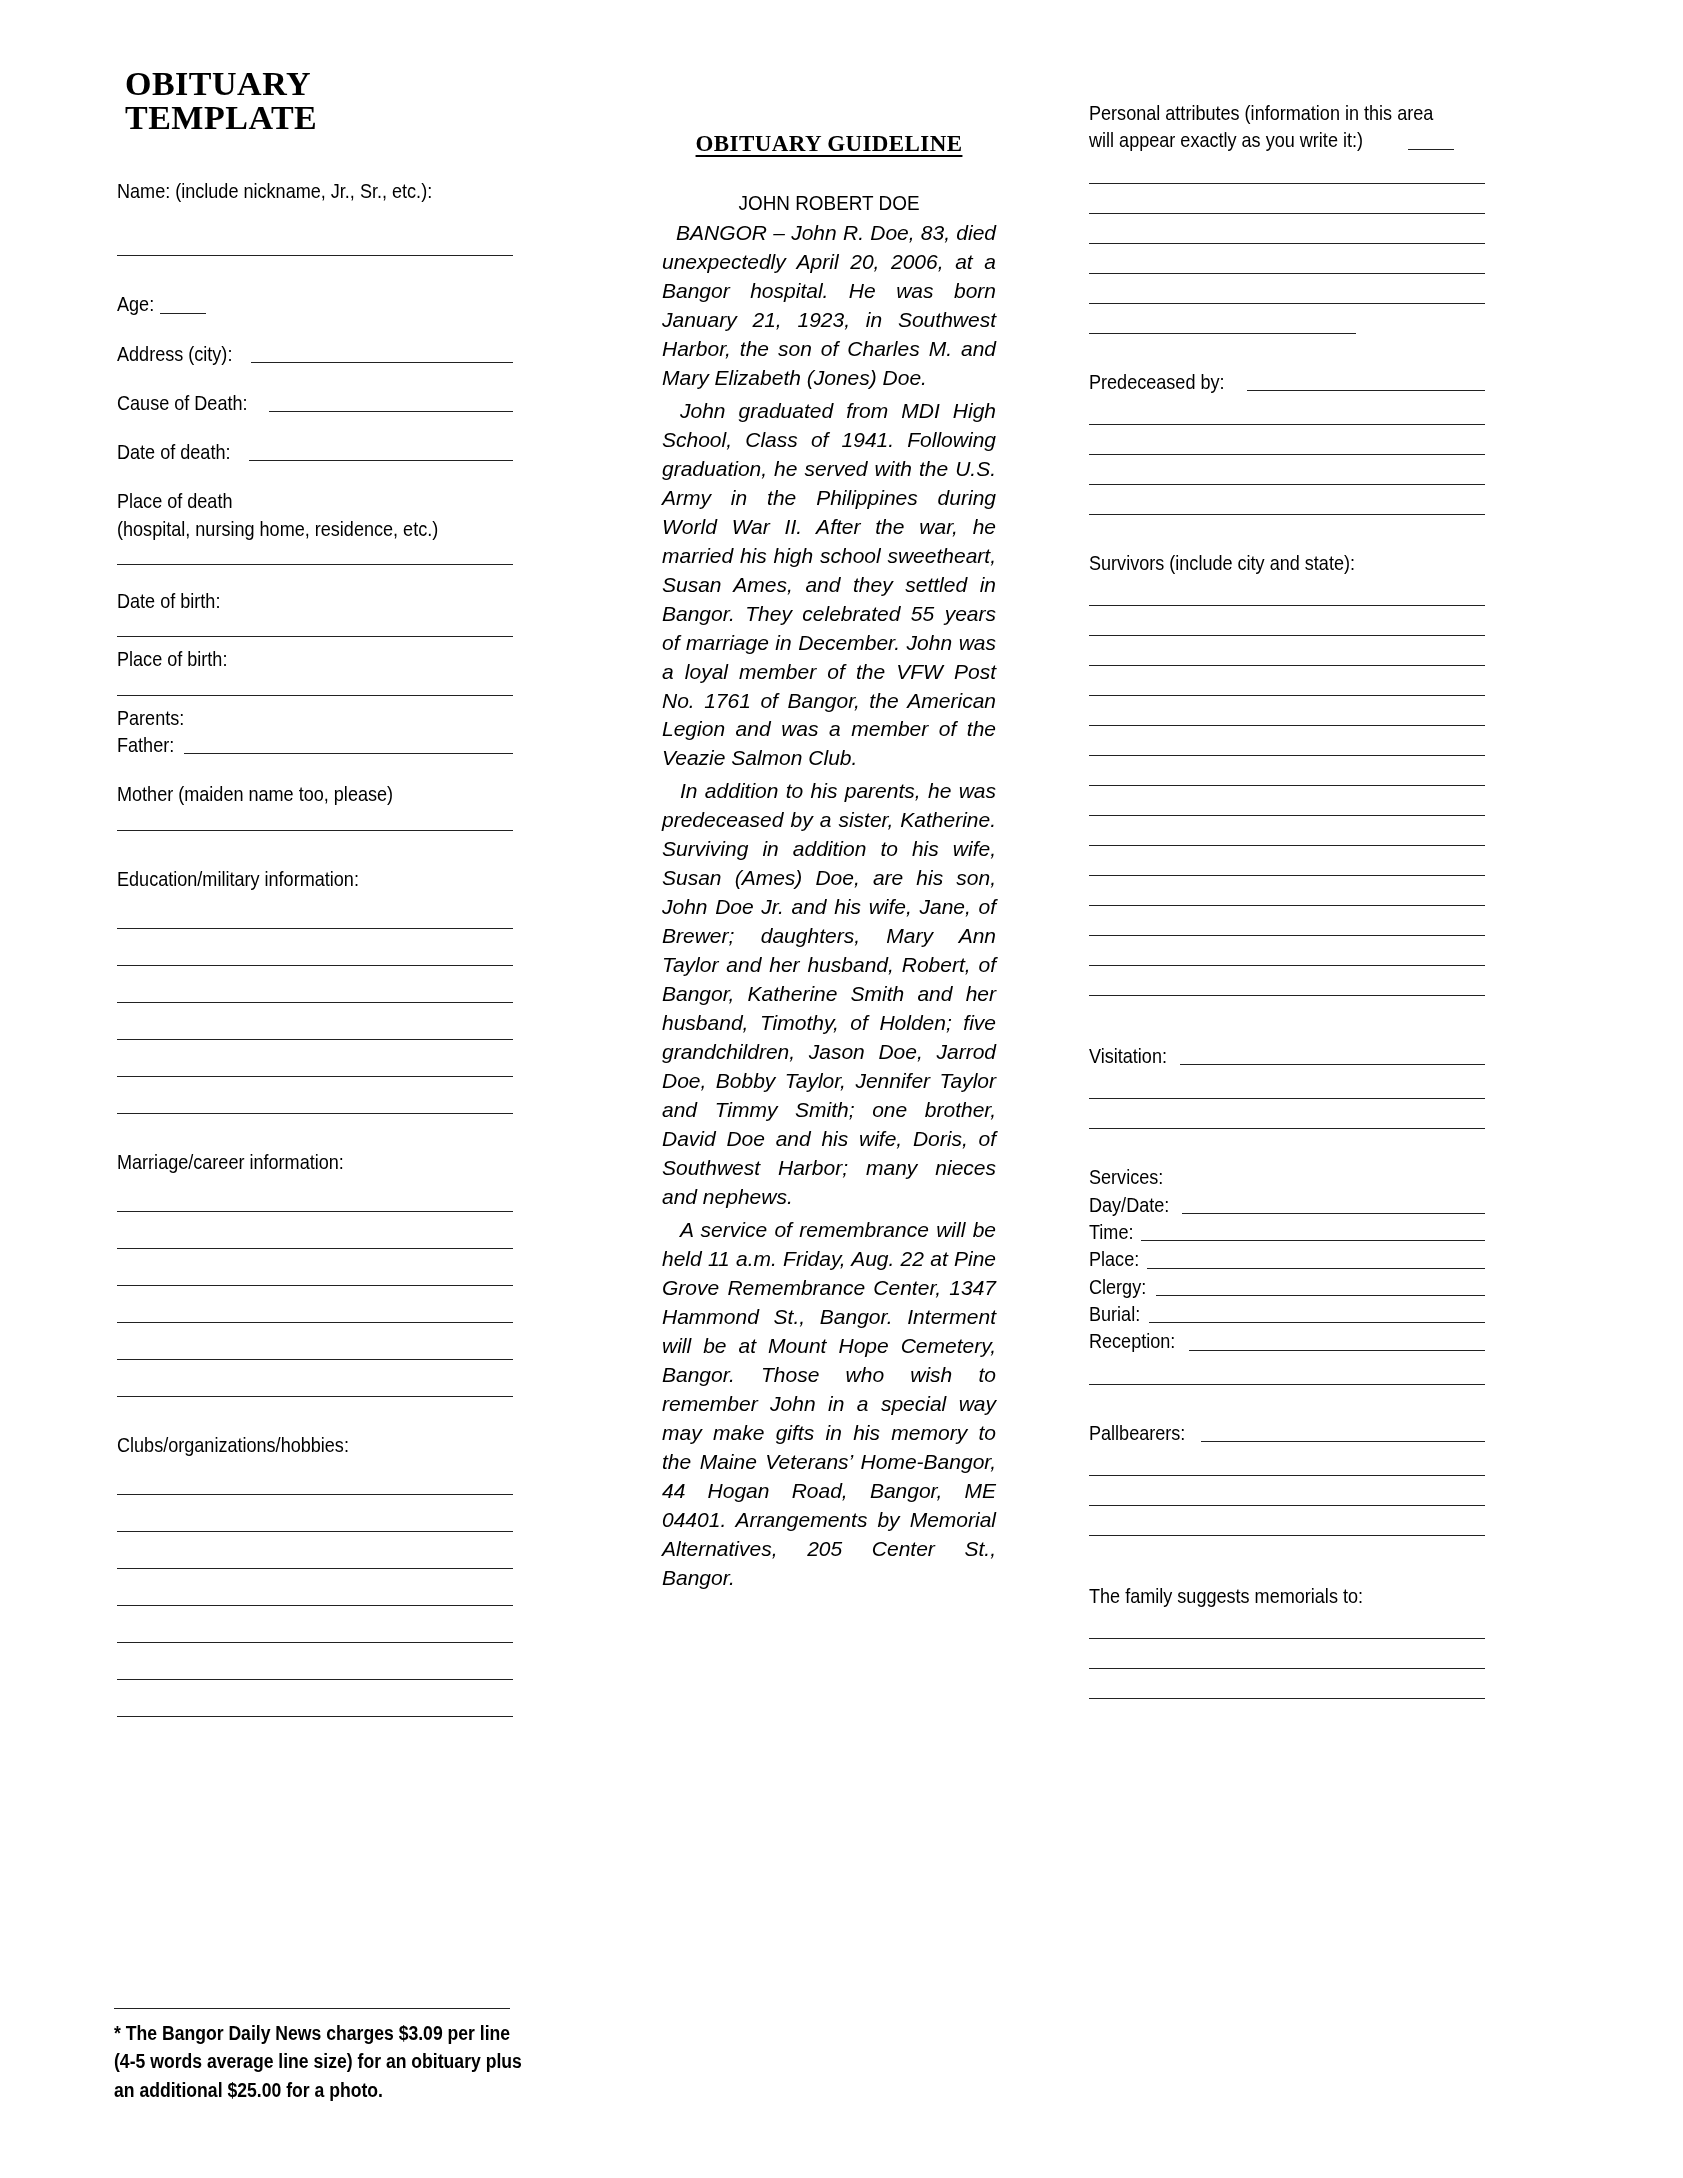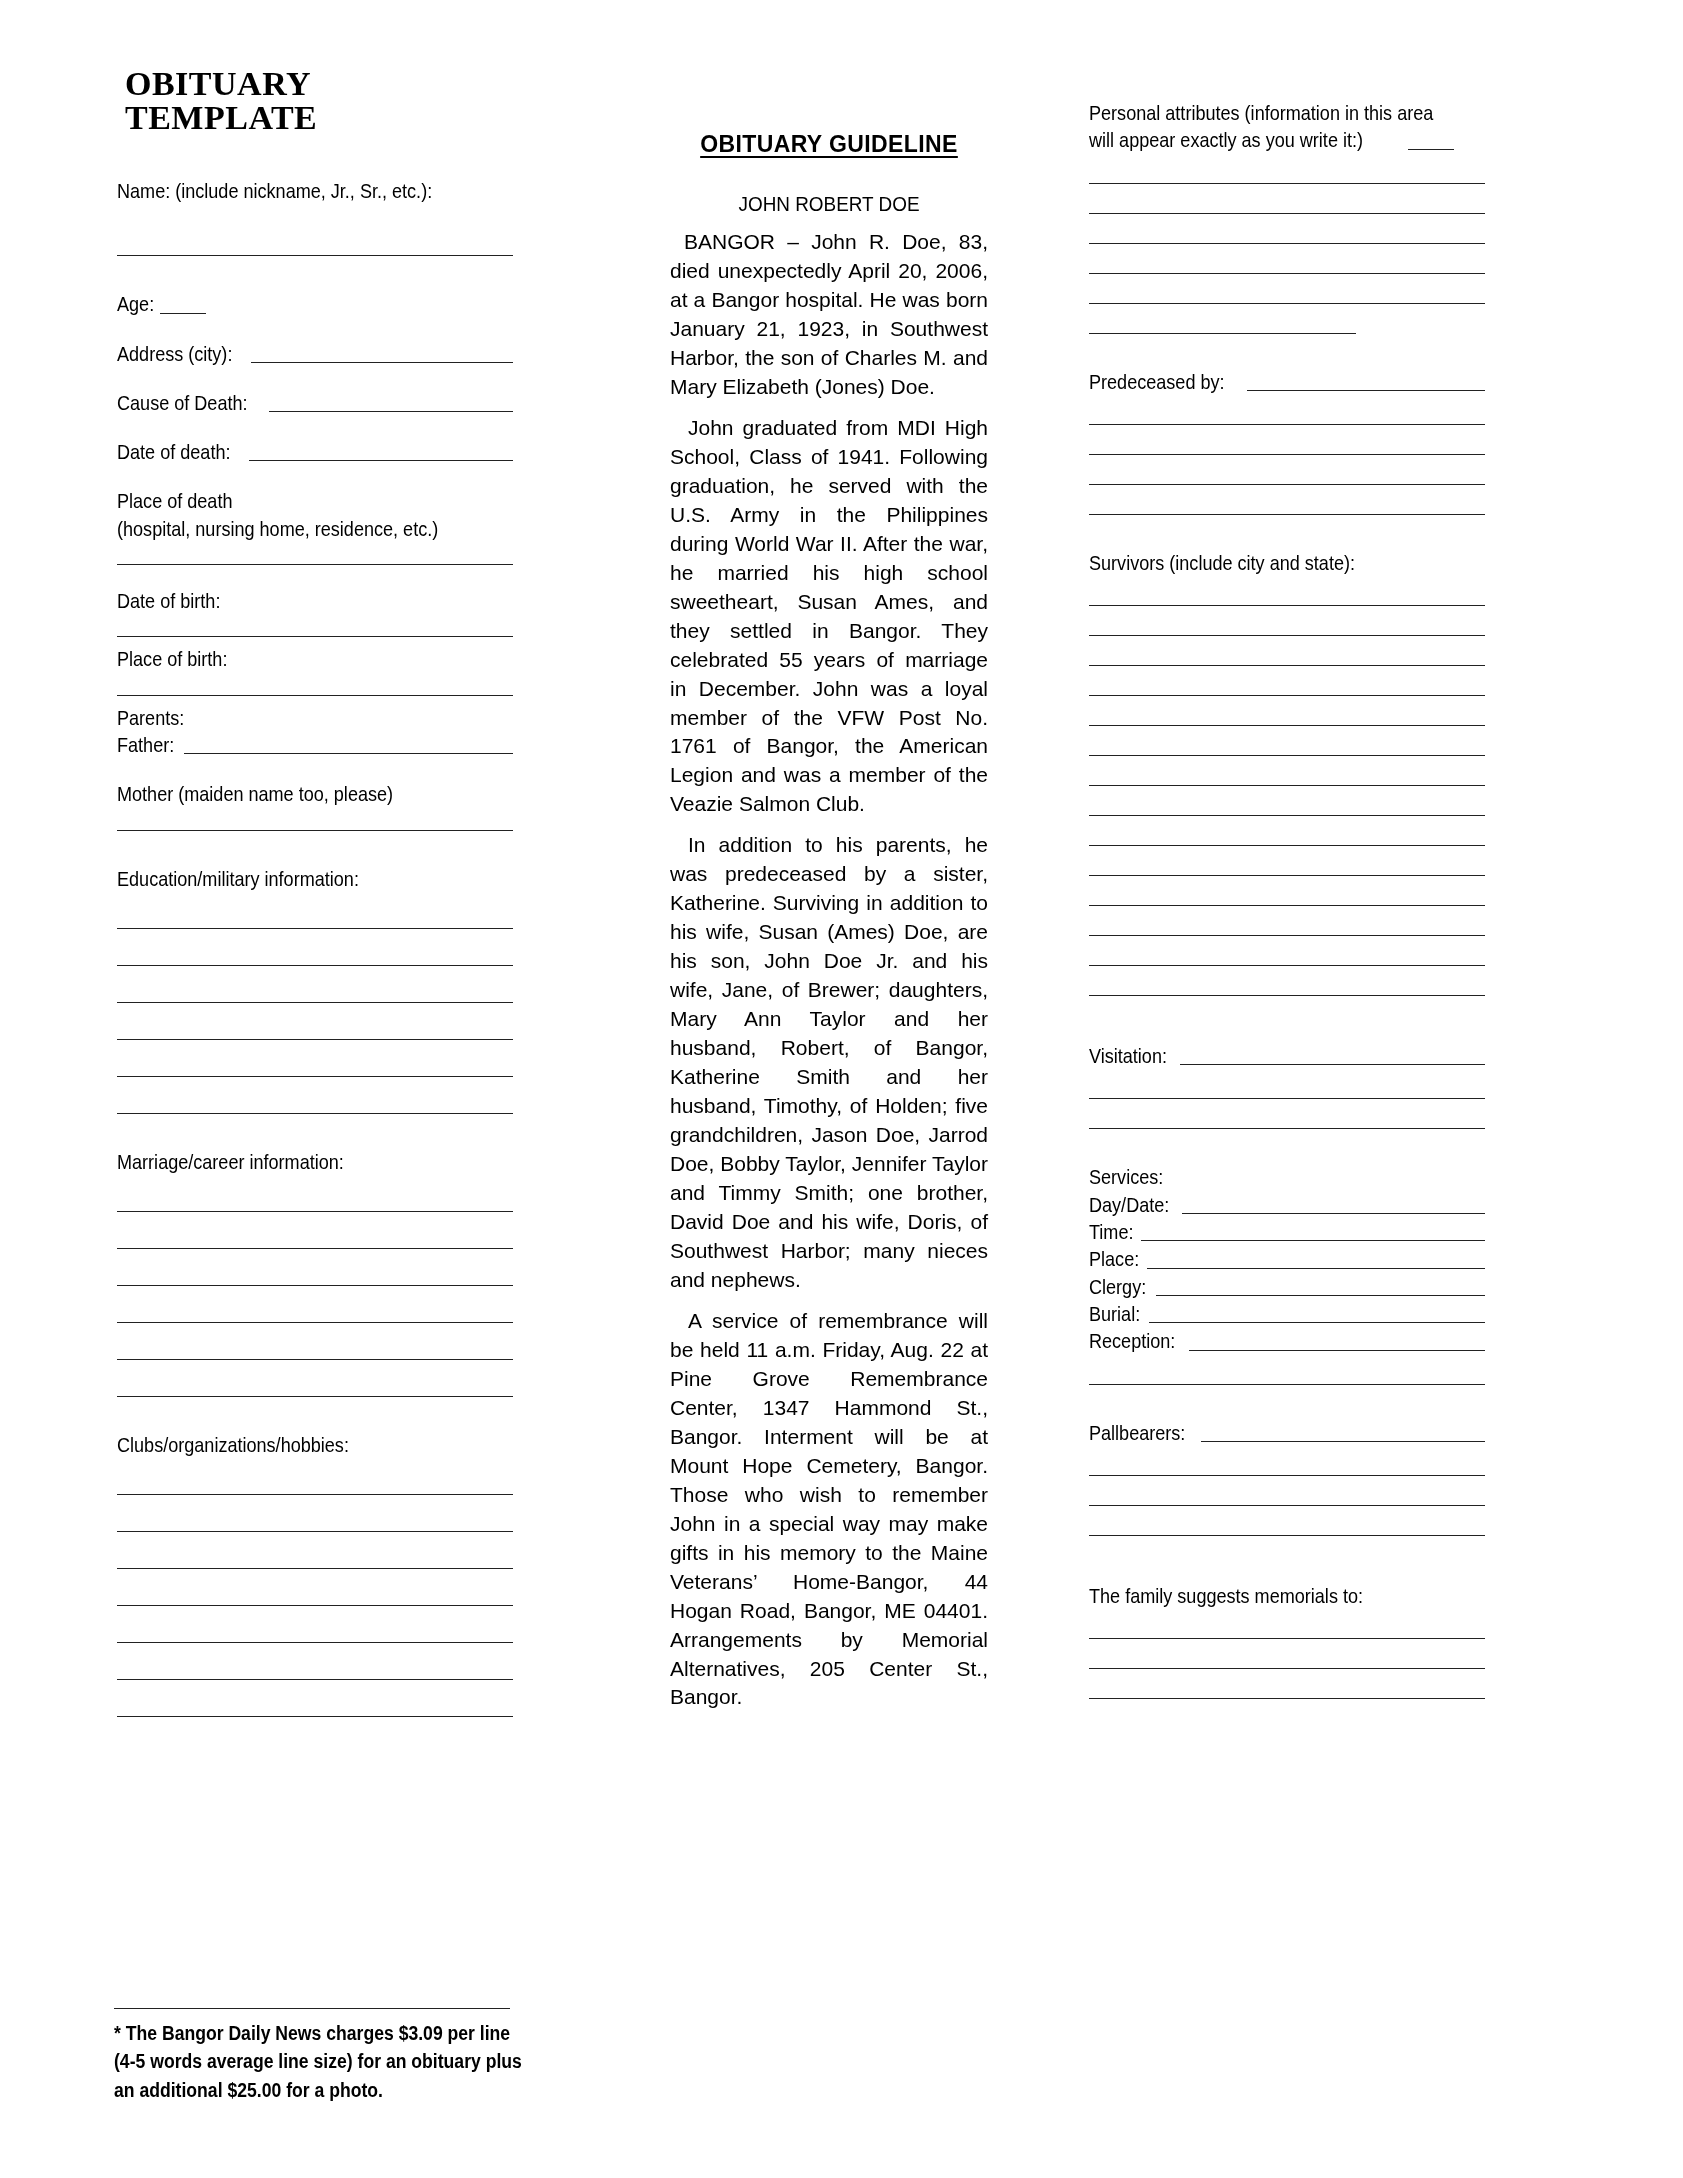--- a/index.html
+++ b/index.html
@@ -89,21 +89,21 @@
   .gap-xs { height: 8px; }
   .gap-m  { height: 22px; }
   .gap-l  { height: 34px; }
   .gap-xl { height: 46px; }
 
   .lines-block .rule { margin-top: 36px; }
   .lines-tight .rule { margin-top: 29px; }
 
   
   .mid-title {
-    font-family: Liberation Sans, sans-serif;
+    font-family: Liberation Serif, serif;
     font-stretch: condensed;
     font-weight: bold;
     font-size: 23px;
     text-align: center;
     text-decoration: underline;
     text-underline-offset: 4px;
     letter-spacing: 0.4px;
   }
   .mid-name {
     font-family: "Liberation Sans Narrow", "Liberation Sans", sans-serif;
@@ -113,23 +113,24 @@
     margin-top: 34px;
     transform: scaleX(0.9);
   }
   .mid-body p {
     font-family: "Liberation Sans Narrow", "Liberation Sans", sans-serif;
     font-stretch: condensed;
     font-size: 21px;
     line-height: 1.38;
     text-align: justify;
     text-justify: inter-word;
-    margin: 12px;
+    margin: 4px;
     text-indent: 18px;
     hyphens: none;
+    font-style: italic;
   }
   .mid-body p.first { text-indent: 14px; }
 
   
   .footnote {
     position: absolute;
     left: 114px;
     top: 2008px;
     width: 465px;
   }

